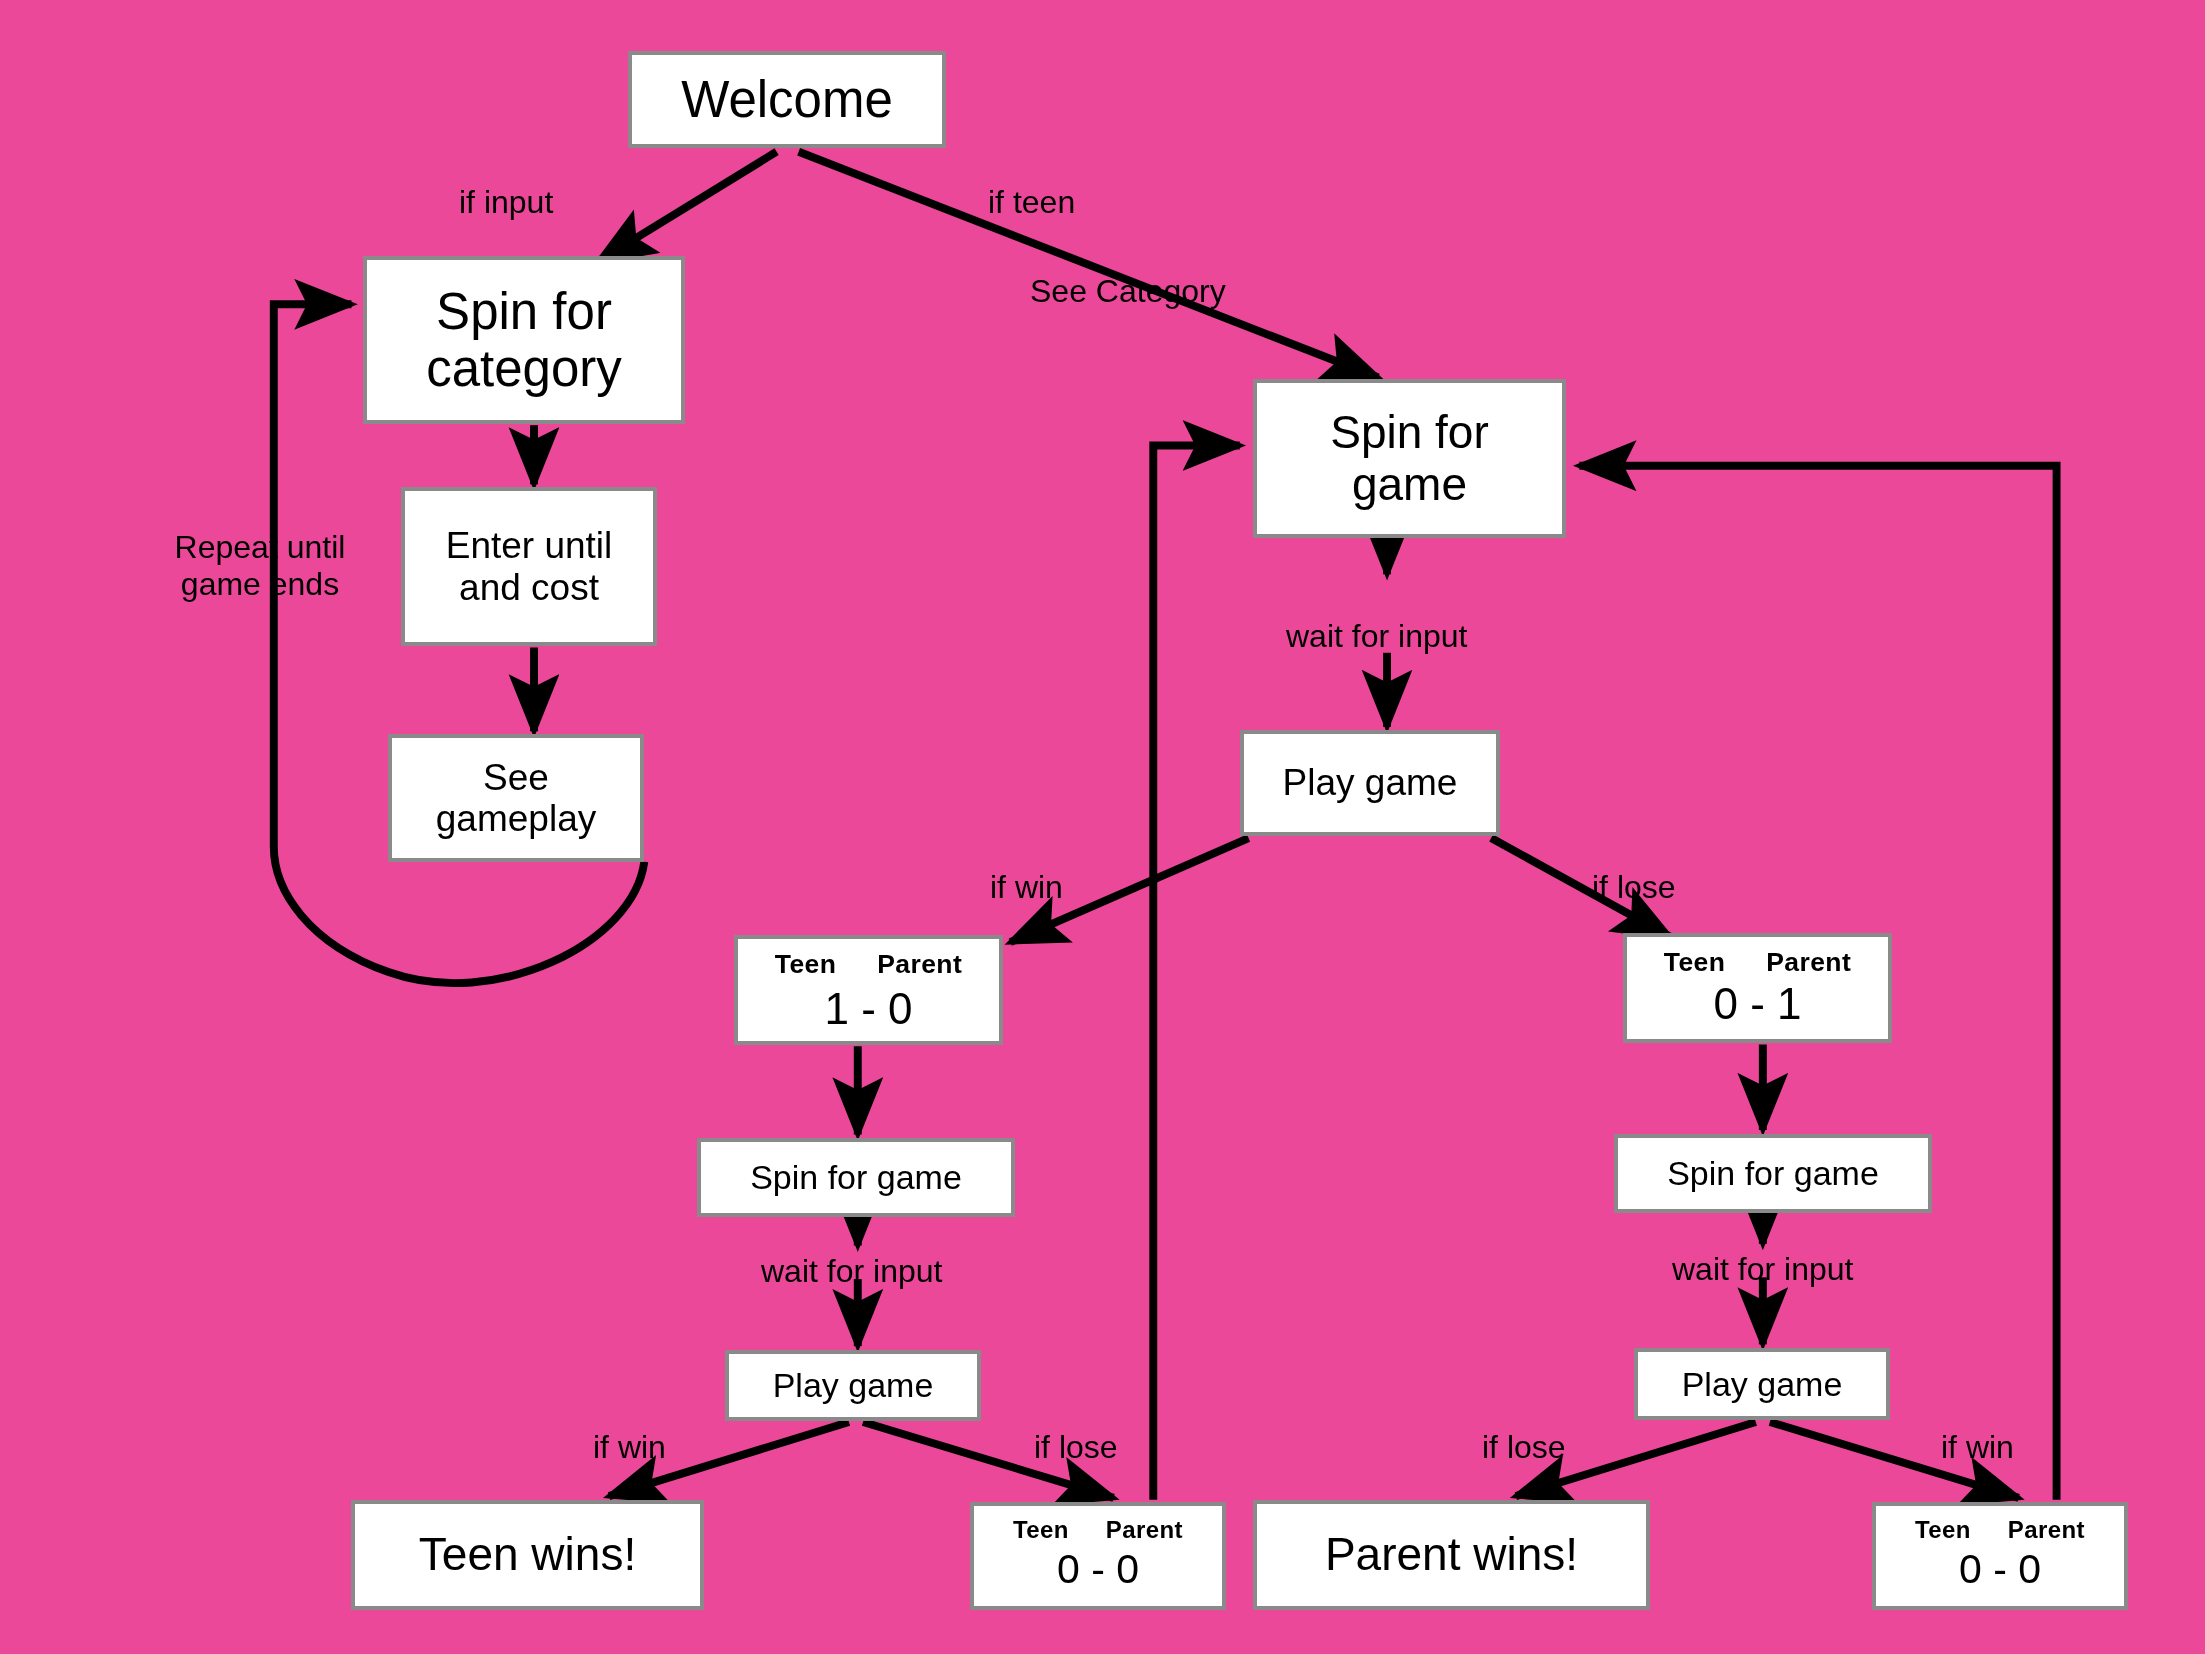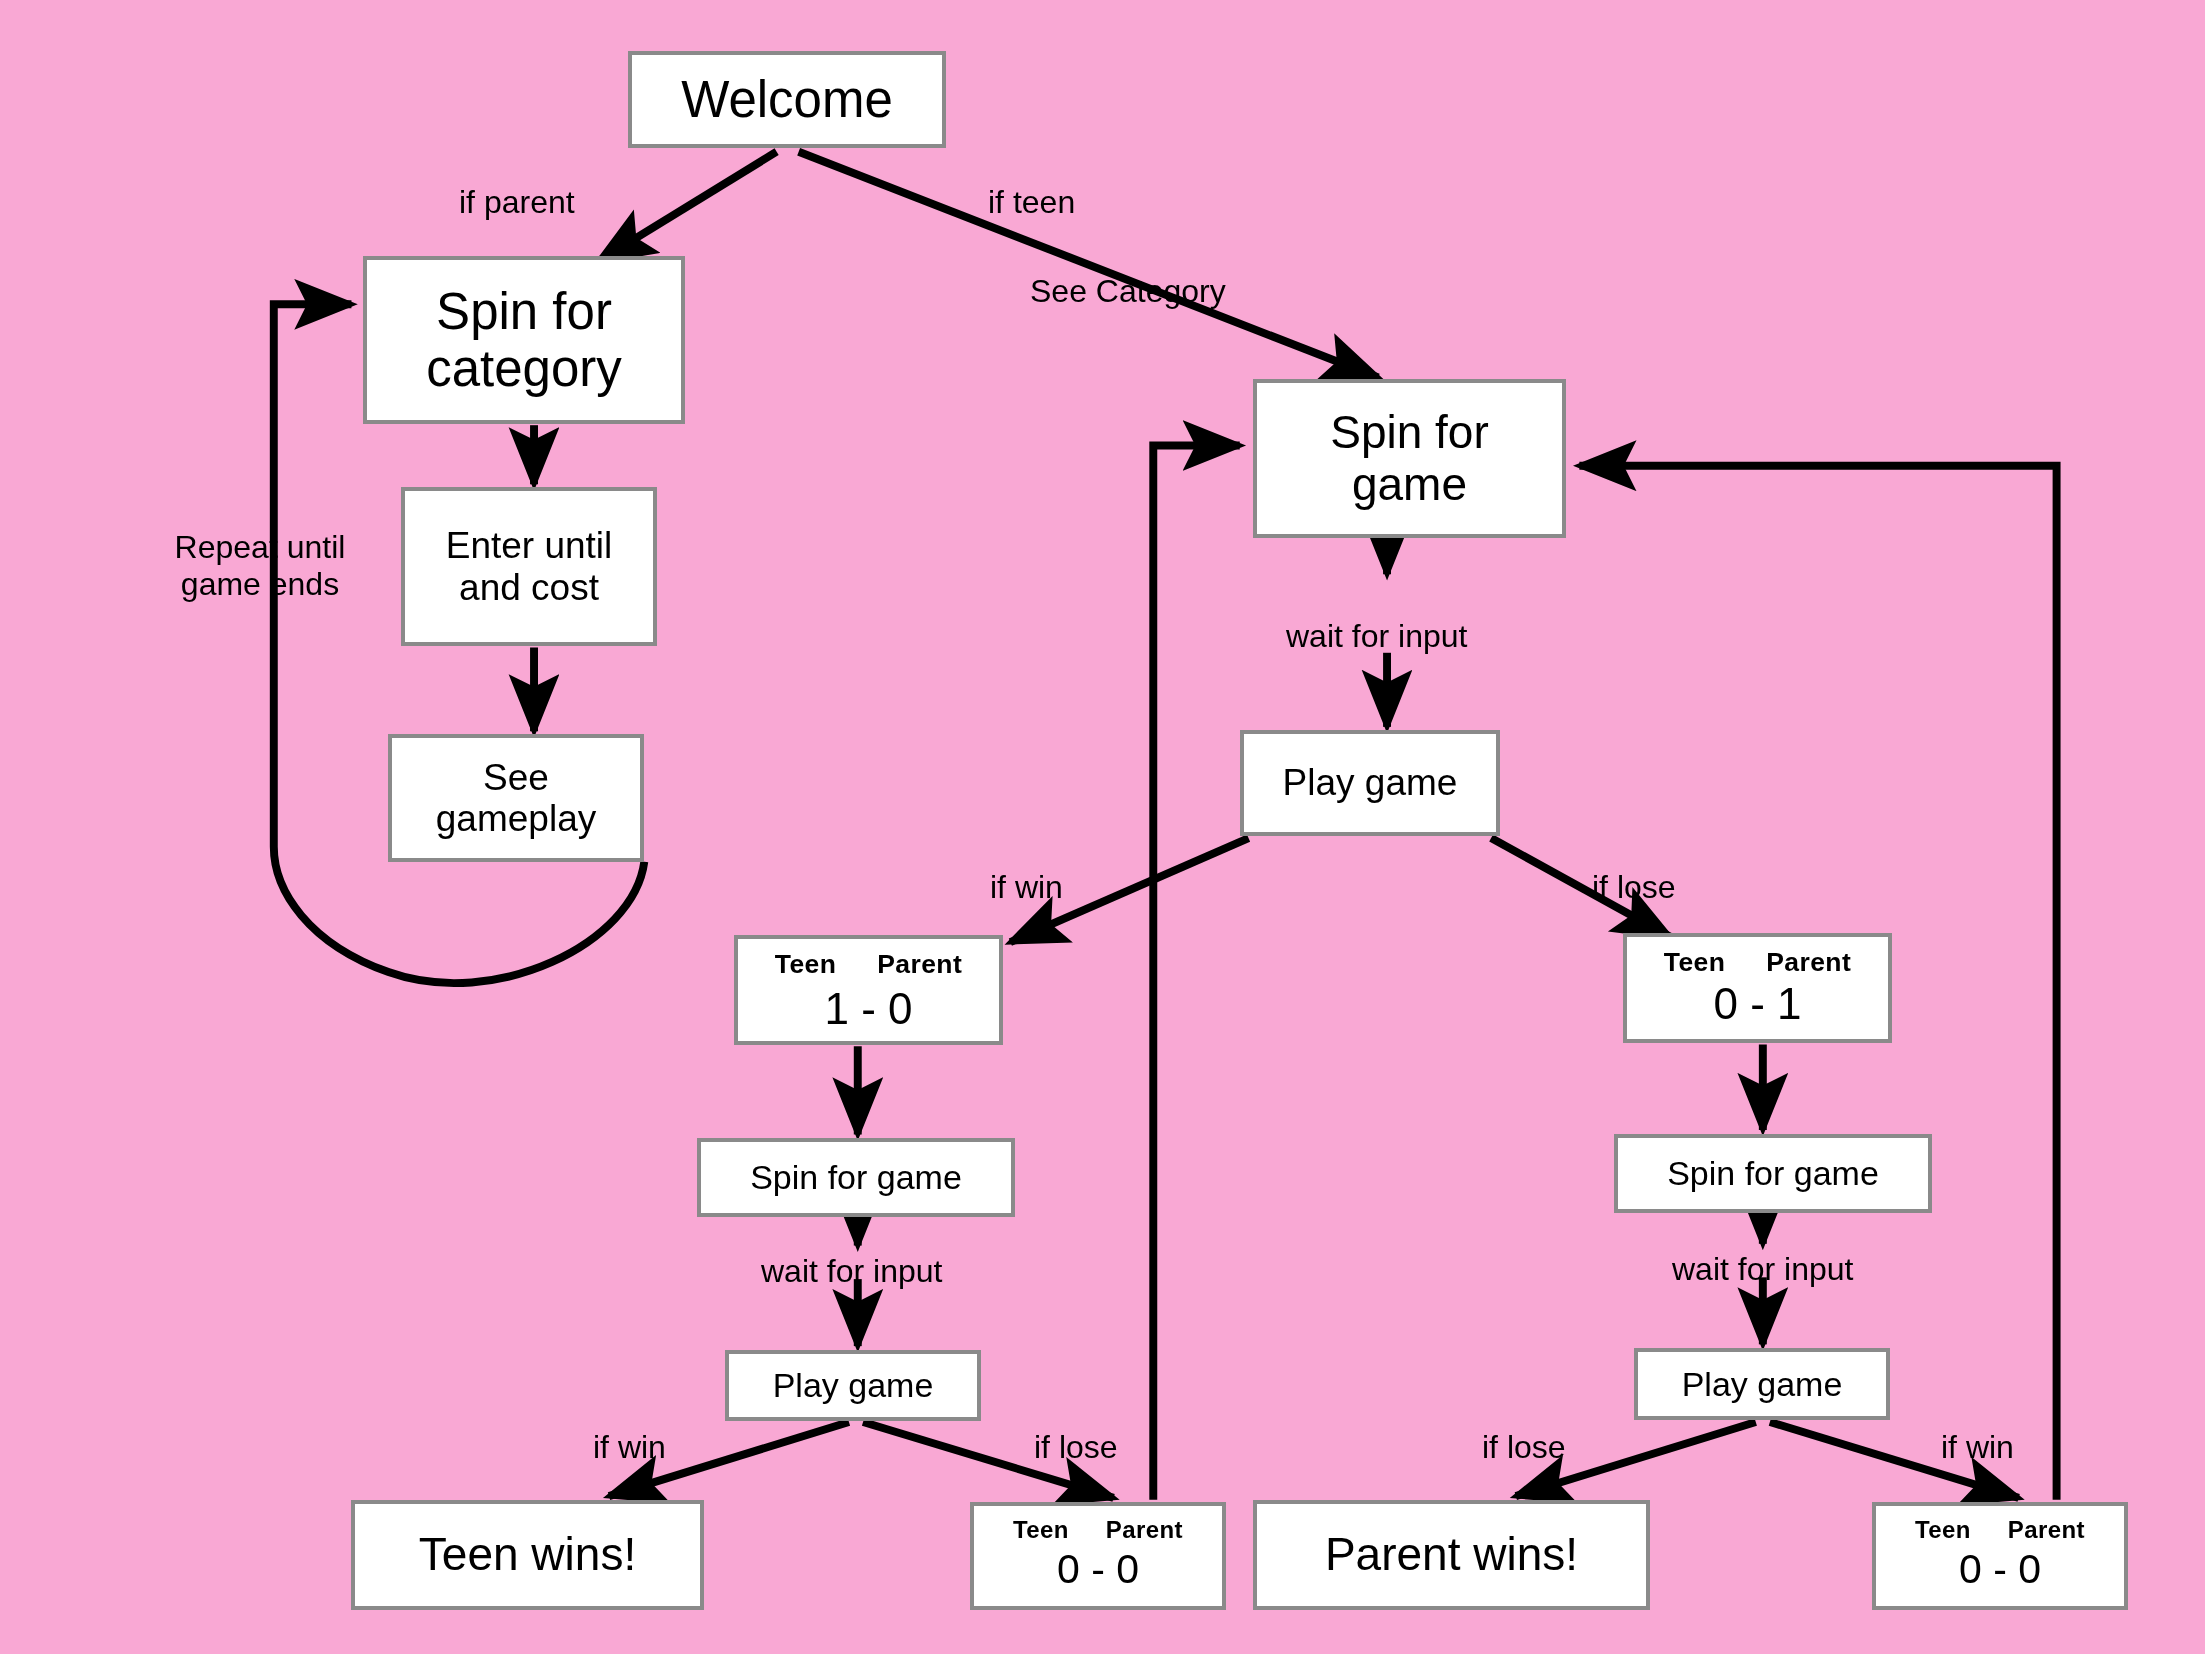--- a/index.html
+++ b/index.html
@@ -7,21 +7,21 @@
     padding: 0;
     background: #ffffff;
   }
   body {
     font-family: "Liberation Sans", sans-serif;
   }
   #stage {
     position: relative;
     width: 2206px;
     height: 1654px;
-    background: #f9a8d4;
+    background: #ec4899;
     overflow: hidden;
   }
   svg.edges {
     position: absolute;
     left: 0;
     top: 0;
     width: 2206px;
     height: 1654px;
   }
   .node {
@@ -188,21 +188,21 @@
   </div>
 
   <div class="node" style="left:1872px; top:1502px; width:256px; height:108px; justify-content:flex-start; padding-top:10.6px;">
     <div class="score-head" style="font-size:24px; gap:37px;">
       <span>Teen</span>
       <span>Parent</span>
     </div>
     <div class="score-val" style="font-size:41px; margin-top:3.5px;">0 - 0</div>
   </div>
 
-  <div class="edge-label" style="left:459px; top:184px; font-size:32px;">if parent</div>
+  <div class="edge-label" style="left:459px; top:184px; font-size:32px;">if input</div>
   <div class="edge-label" style="left:988px; top:184px; font-size:32px;">if teen</div>
   <div class="edge-label" style="left:1030px; top:273px; font-size:32px;">See Category</div>
   <div class="edge-label" style="left:141px; top:529px; font-size:32px; width:238px;">Repeat until
 game ends</div>
   <div class="edge-label" style="left:1286px; top:618px; font-size:32px;">wait for input</div>
   <div class="edge-label" style="left:990px; top:869px; font-size:32px;">if win</div>
   <div class="edge-label" style="left:1592px; top:869px; font-size:32px;">if lose</div>
   <div class="edge-label" style="left:761px; top:1253px; font-size:32px;">wait for input</div>
   <div class="edge-label" style="left:1672px; top:1251px; font-size:32px;">wait for input</div>
   <div class="edge-label" style="left:593px; top:1429px; font-size:32px;">if win</div>

